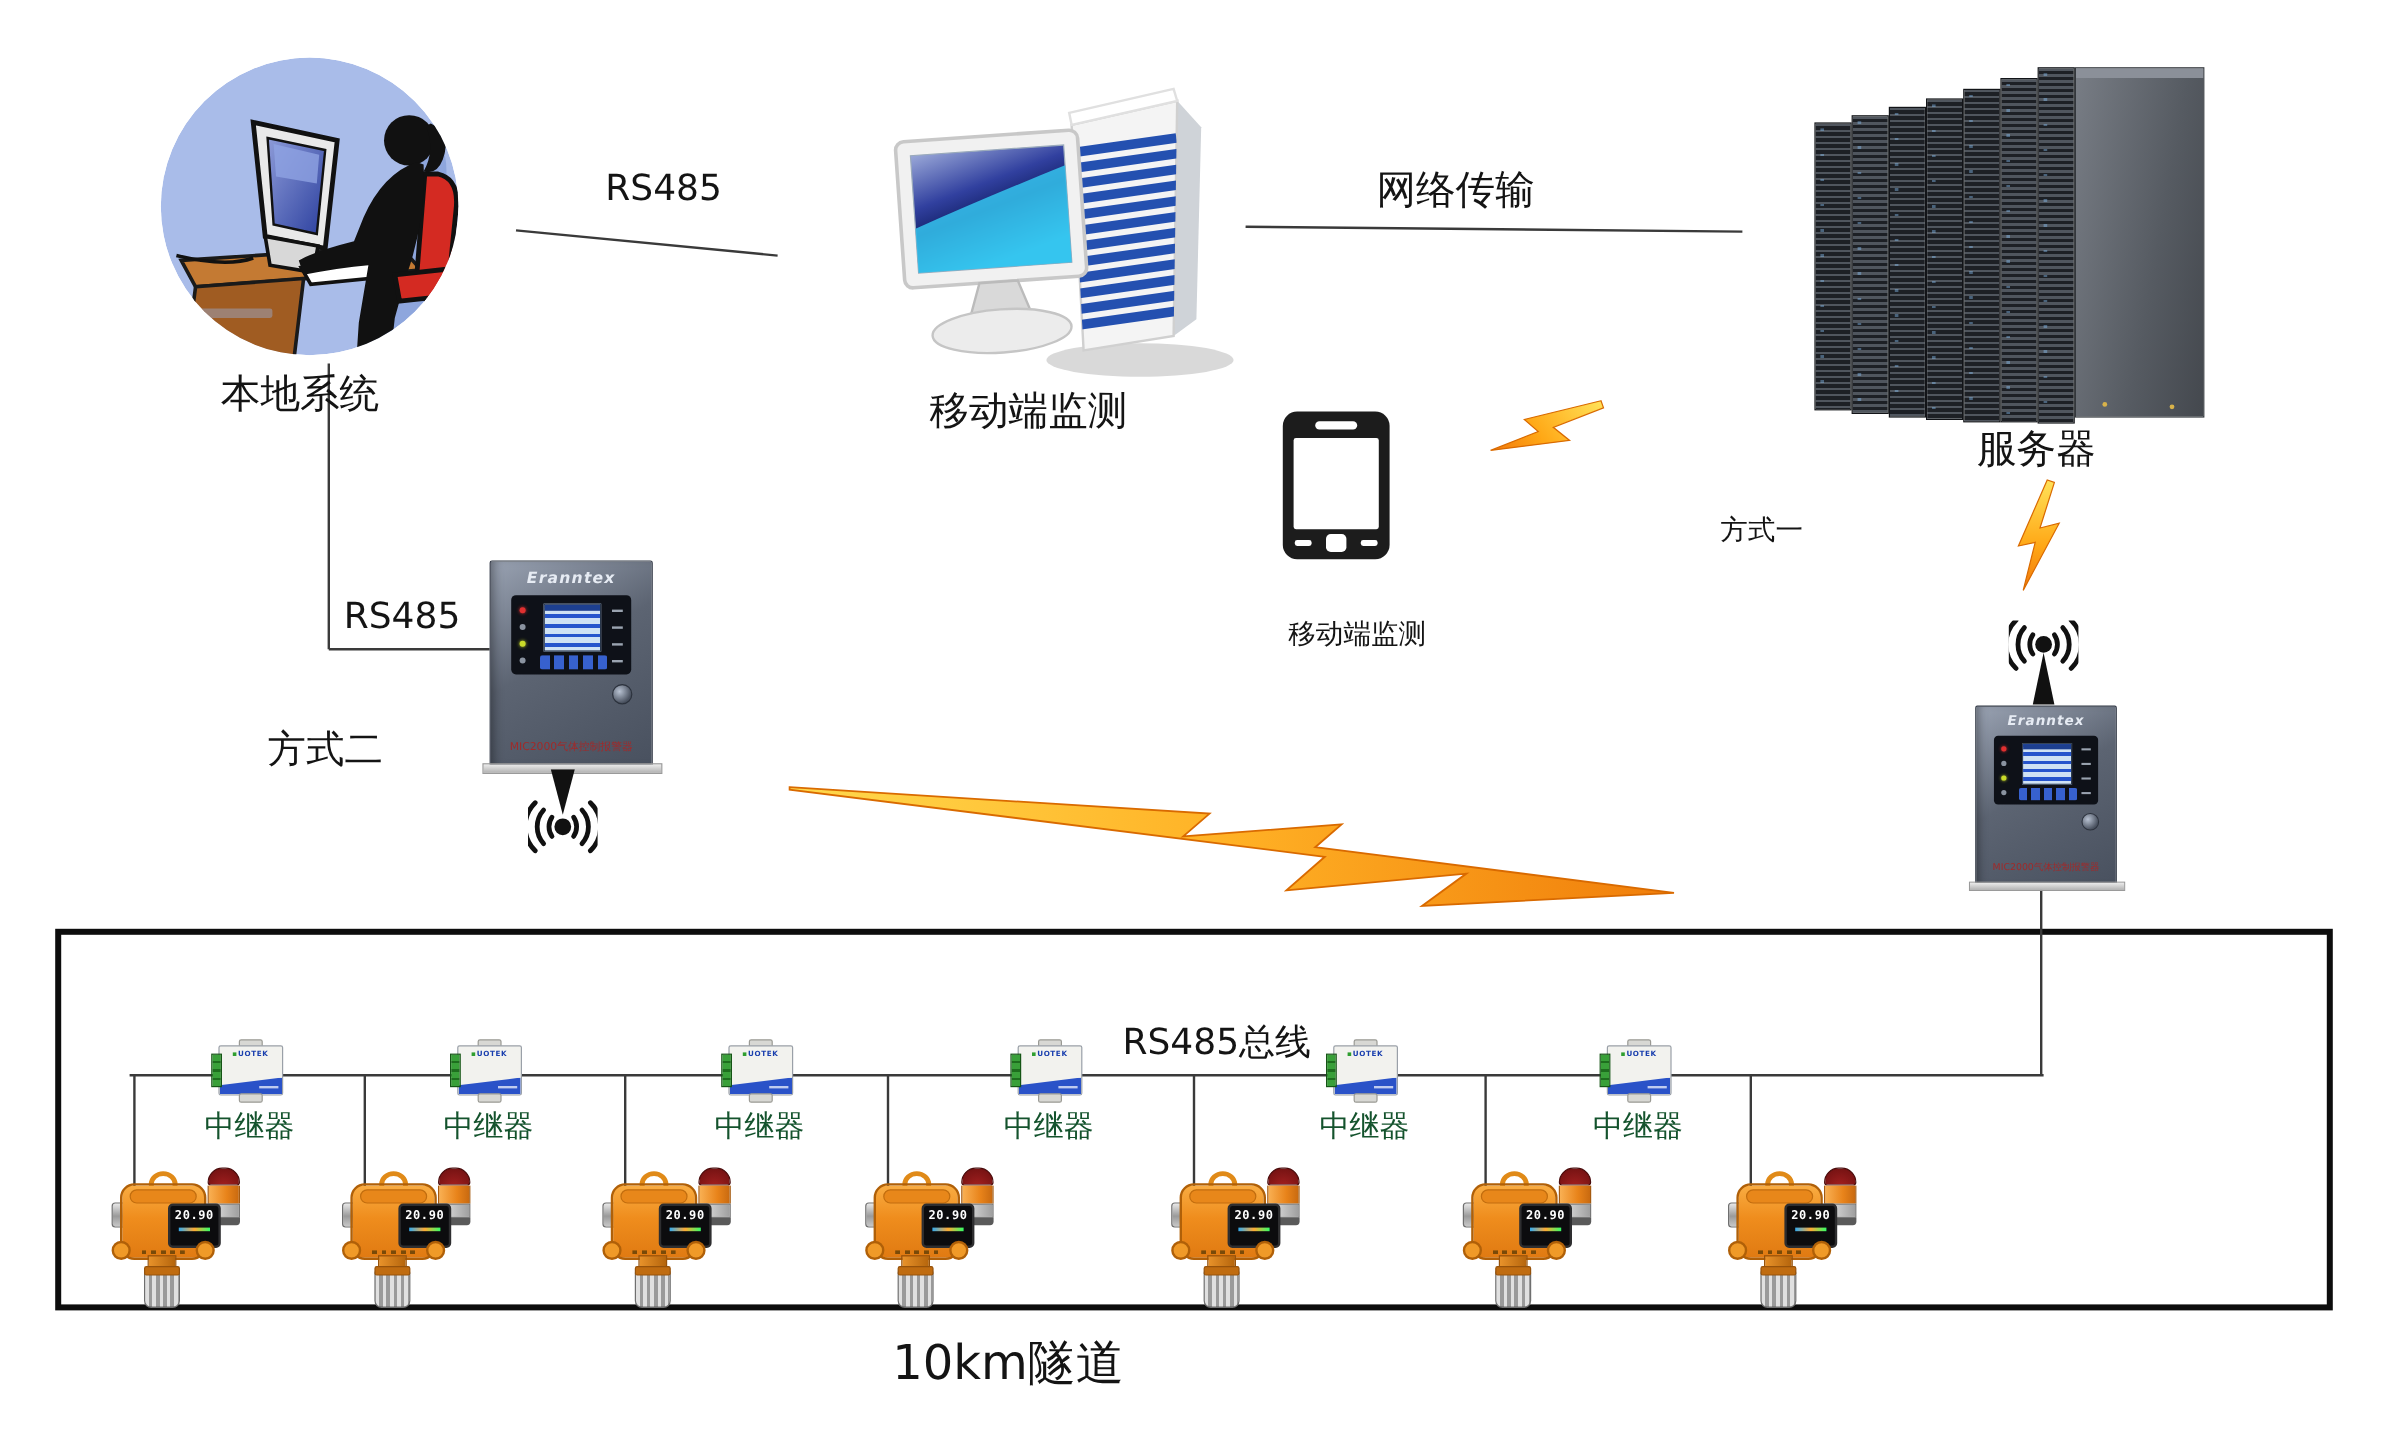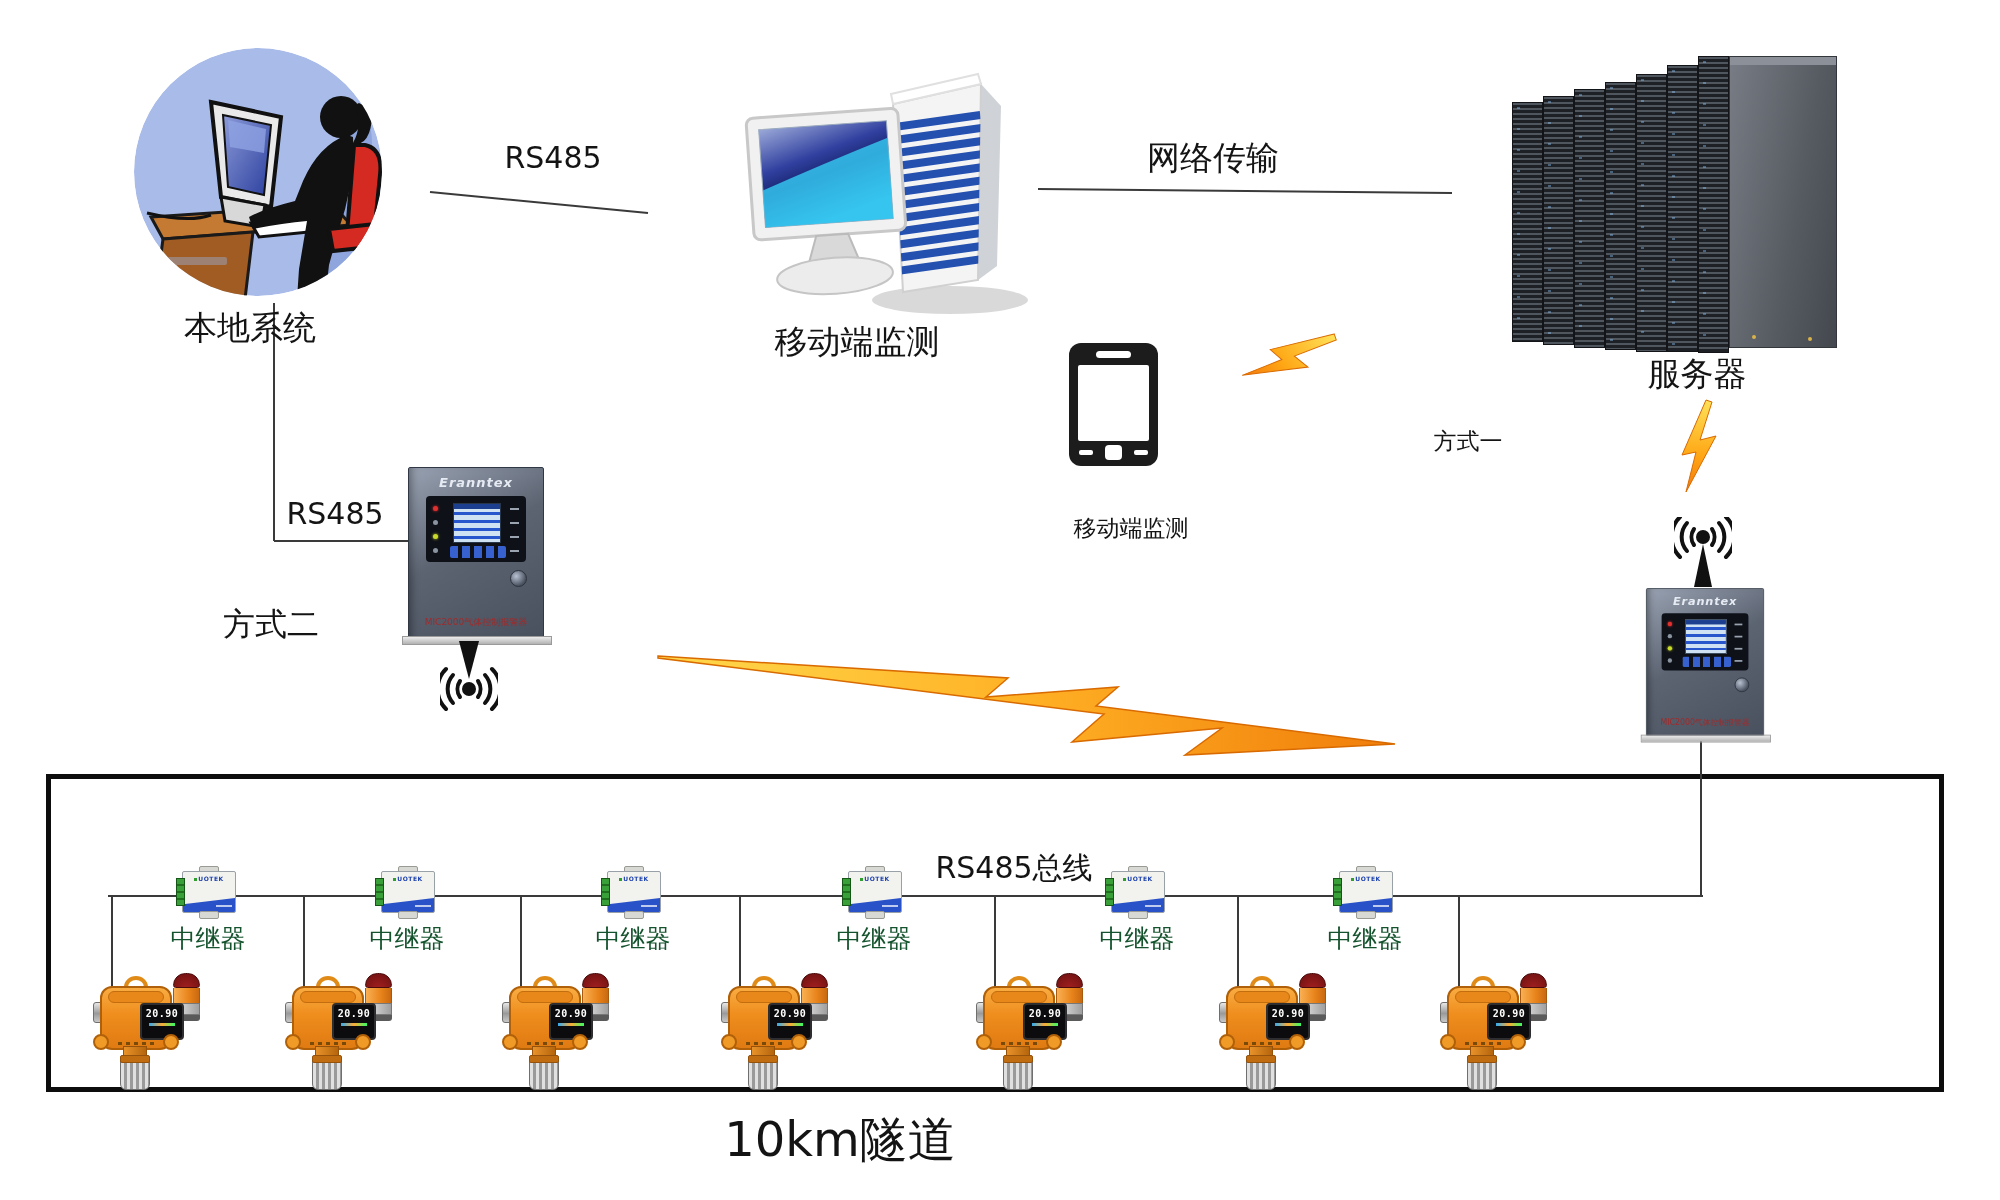--- a/index.html
+++ b/index.html
@@ -535,15 +535,15 @@
   <div class="lbl" style="left:553px;top:140px;font-size:30px">RS485</div>
   <div class="lbl" style="left:1213px;top:136px;font-size:33px">网络传输</div>
   <div class="lbl" style="left:250px;top:306px;font-size:33px">本地系统</div>
   <div class="lbl" style="left:857px;top:320px;font-size:33px">移动端监测</div>
   <div class="lbl" style="left:1131px;top:513px;font-size:23px">移动端监测</div>
   <div class="lbl" style="left:1468px;top:426px;font-size:23px">方式一</div>
   <div class="lbl" style="left:271px;top:603px;font-size:32px">方式二</div>
   <div class="lbl" style="left:1697px;top:352px;font-size:33px">服务器</div>
   <div class="lbl" style="left:335px;top:496px;font-size:30px">RS485</div>
   <div class="lbl" style="left:1014px;top:848px;font-size:30px">RS485总线</div>
-  <div class="lbl" style="left:840px;top:1108px;font-size:48px">10km隧道</div>
+  <div class="lbl" style="left:840px;top:1108px;font-size:40px">10km隧道</div>
 
 </div>
 
 </body></html>

